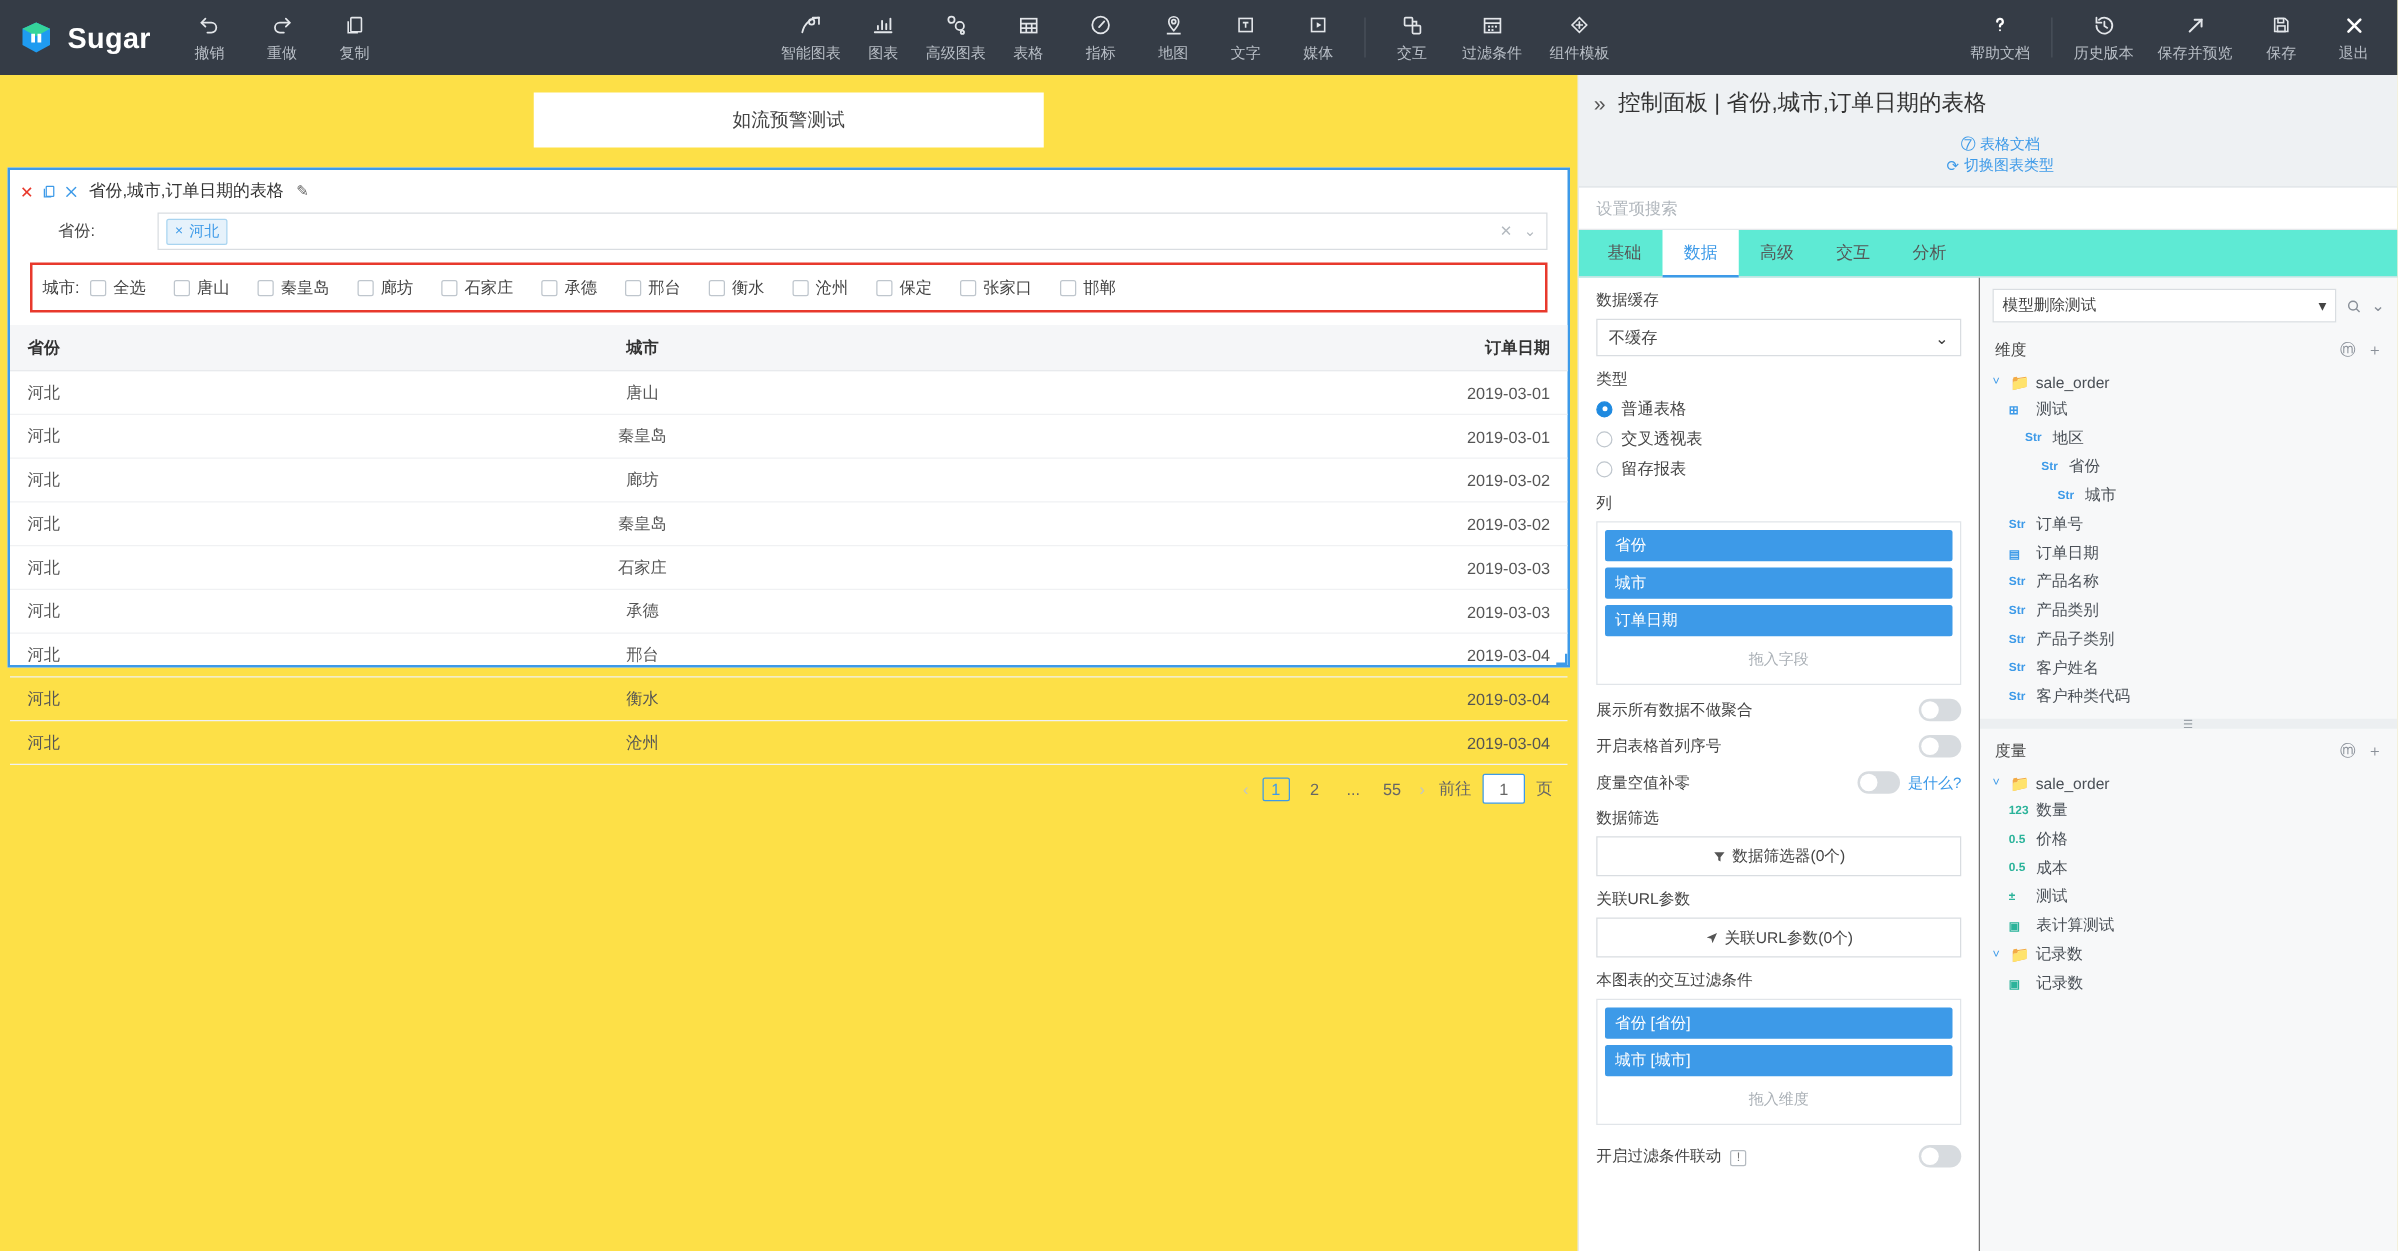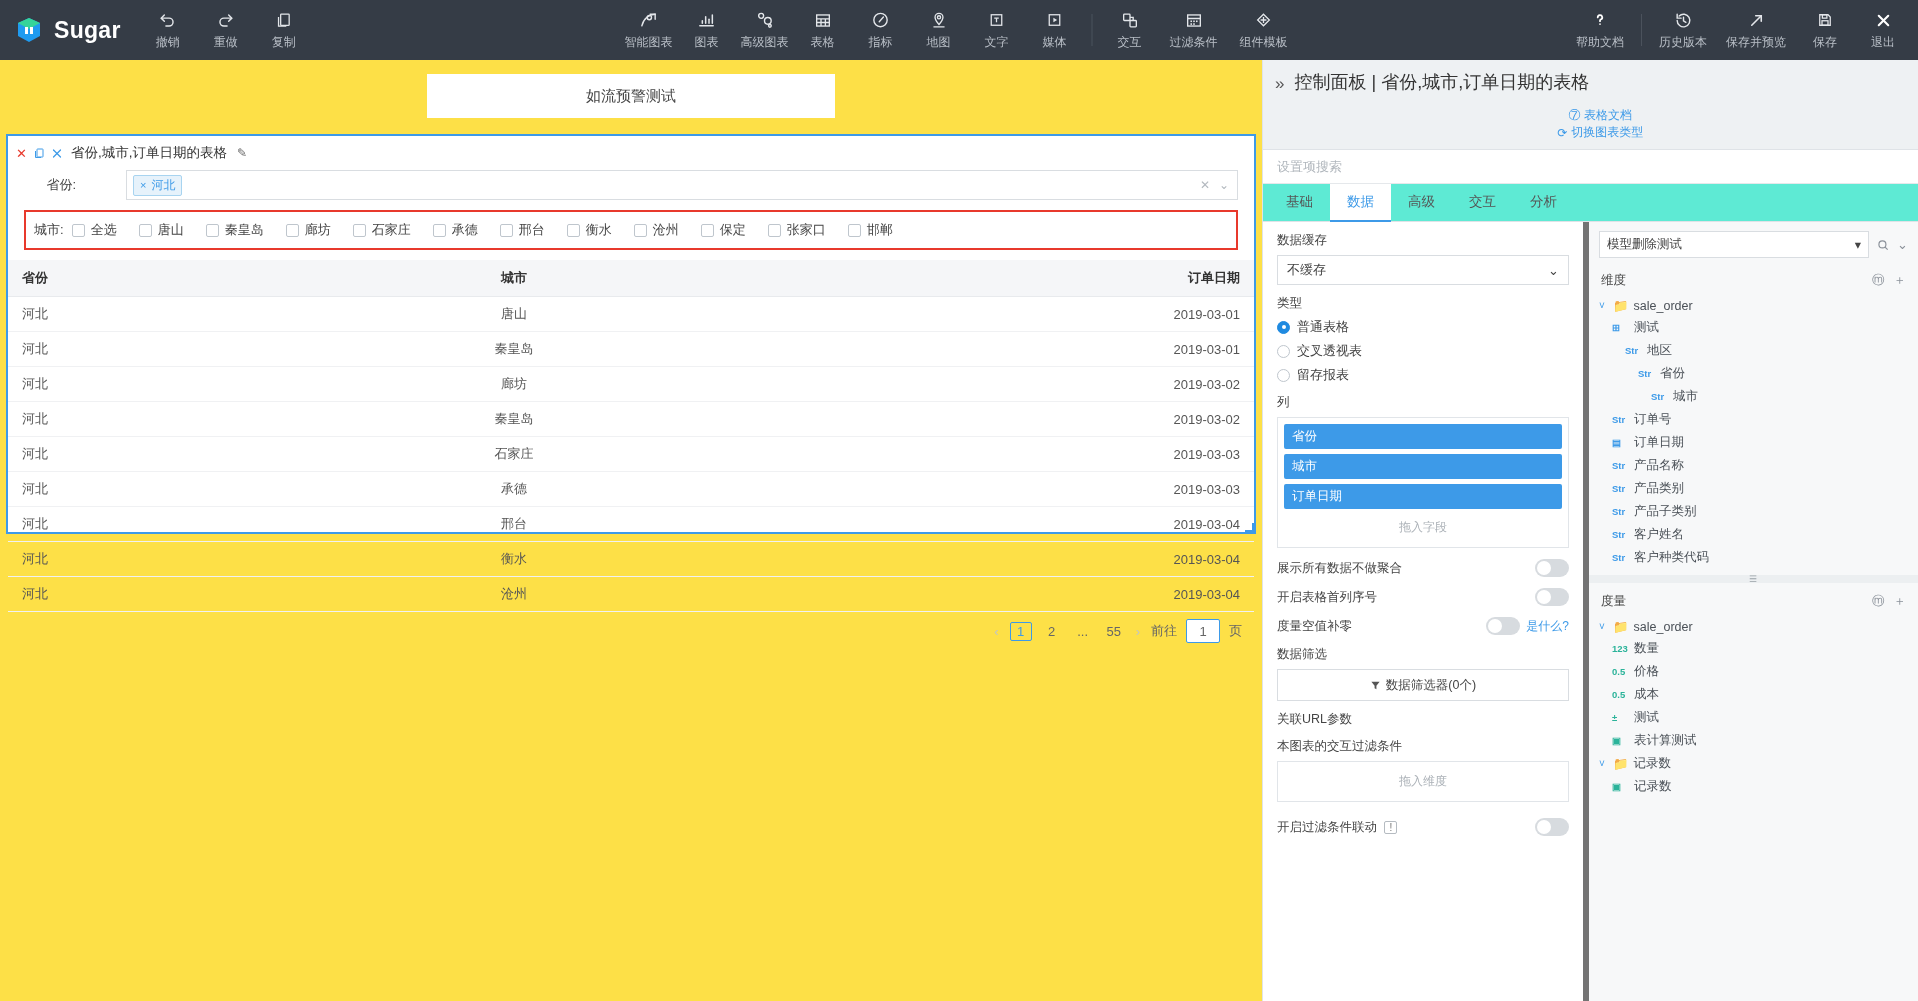--- a/index.html
+++ b/index.html
@@ -95,21 +95,21 @@
   .rp-search { height: 34px; border-bottom: 1px solid #e5e8eb; display: flex; align-items: center; padding: 0 14px; }
   .rp-search input { border: none; outline: none; font-size: 13px; color: #333; width: 100%; font-family: "Liberation Sans", sans-serif; }
   .rp-search input::placeholder { color: #b0b6bc; }
 
   .rp-tabs { display: flex; background: #5eead4; border-bottom: 1px solid #dfe3e7; padding-left: 6px; }
   .rp-tab { padding: 9px 17px; font-size: 13.5px; color: #555; cursor: pointer; }
   .rp-tab.active { background: #fff; color: #3d9ae8; border-bottom: 2px solid #3d9ae8; margin-bottom: -1px; }
 
   .rp-body { flex: 1; display: flex; overflow: hidden; }
   .rp-left { width: 320px; padding: 10px 14px 10px 14px; overflow-y: auto; }
-  .rp-right { flex: 1; border-left: 6px solid #737373; background: #f7f8f9; padding: 9px 10px; overflow-y: auto; }
+  .rp-right { flex: 1; border-left: 1px solid #737373; background: #f7f8f9; padding: 9px 10px; overflow-y: auto; }
 
   .sec-label { font-size: 12.5px; color: #444; margin: 10px 0 6px 0; }
   .sec-label:first-child { margin-top: 0; }
   .sel-ctrl { width: 100%; height: 30px; border: 1px solid #d9dde1; background: #fff; display: flex; align-items: center; justify-content: space-between; padding: 0 9px; font-size: 13px; color: #444; cursor: pointer; }
   .radio-line { display: flex; align-items: center; gap: 7px; font-size: 13px; color: #444; margin: 6px 0; cursor: pointer; }
   .radio { width: 13px; height: 13px; border-radius: 50%; border: 1px solid #bfc6cd; background: #fff; position: relative; }
   .radio.on { border-color: #1f8ae0; background: #1f8ae0; }
   .radio.on::after { content: ""; position: absolute; left: 3.5px; top: 3.5px; width: 4px; height: 4px; border-radius: 50%; background: #fff; }
 
   .field-list { border: 1px solid #e1e5e9; padding: 6px; margin-top: 4px; }
@@ -612,23 +612,35 @@
         <div class="btn-wide">
           <span>
             <svg width="11" height="11" viewBox="0 0 24 24" fill="#555">
                 <polygon points="3,4 21,4 14,12.5 14,20 10,18 10,12.5"></polygon>
               </svg>
           </span>
           <span>数据筛选器(0个)</span>
         </div>
 
         <div class="sec-label">关联URL参数</div>
+        <div class="btn-wide">
+          <span>
+            <svg width="11" height="11" viewBox="0 0 24 24" fill="#555">
+                <polygon points="3,11 21,3 13,21 11,13"></polygon>
+              </svg>
+          </span>
+          <span>关联URL参数(0个)</span>
+        </div>
 
         <div class="sec-label">本图表的交互过滤条件</div>
         <div class="field-list">
+          <div id="if-fields">
+              <div class="field-chip">省份 [省份]</div>
+              <div class="field-chip">城市 [城市]</div>
+            </div>
           <div class="drop-hint">拖入维度</div>
         </div>
 
         <div class="toggle-row" style="margin-top:16px">
           <span class="tr-text">
             <span>开启过滤条件联动</span>
             <span style="display:inline-block;border:1px solid #b5bbc1;border-radius:2px;padding:0 4px;font-size:10px;margin-left:4px;color:#777">!</span>
           </span>
           <span class="switch"></span>
         </div>

